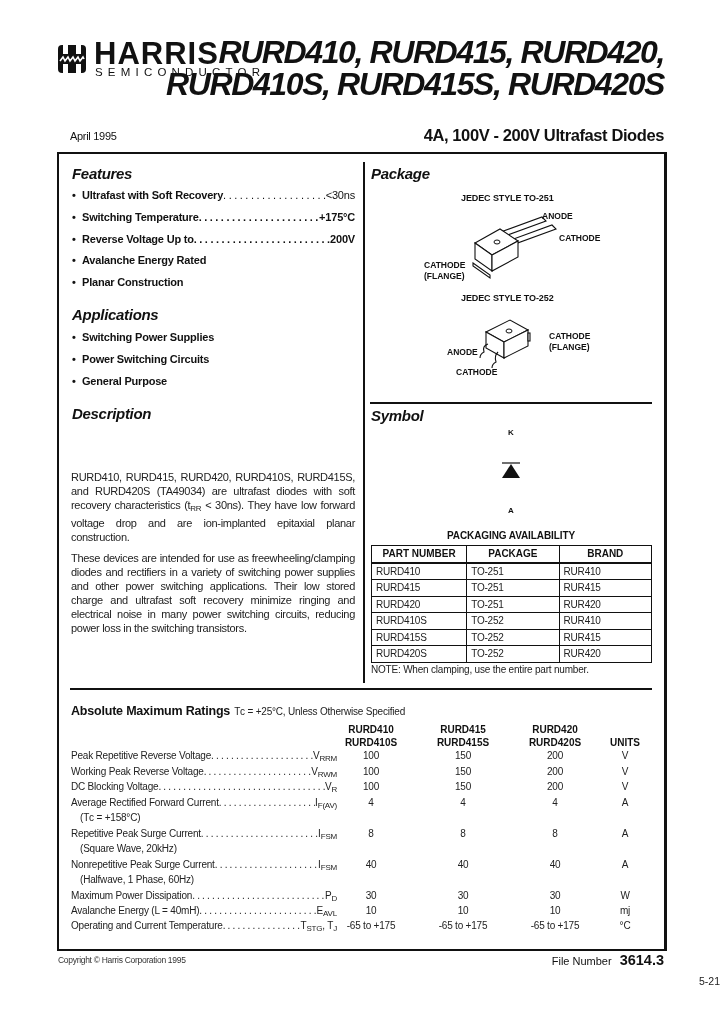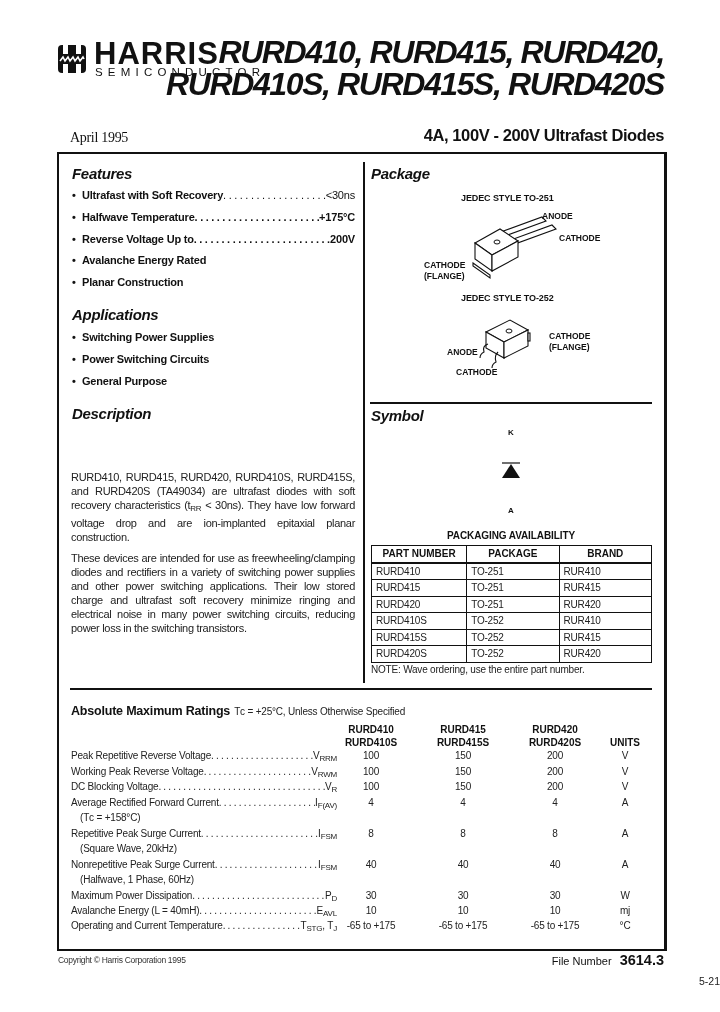--- a/index.html
+++ b/index.html
@@ -7,21 +7,21 @@
          font-family: "Liberation Sans", sans-serif; color: #111; }
   .abs { position: absolute; }
 
   
   .logo { left: 57px; top: 44px; width: 30px; height: 30px; }
   .brand { left: 94px; top: 38px; font-weight: bold; font-size: 31px; letter-spacing: 1px; line-height: 1; }
   .brand-sub { left: 95px; top: 67px; font-size: 11.5px; letter-spacing: 5.2px; line-height: 1; }
   .title { right: 56px; font-weight: bold; font-style: italic; font-size: 32px; letter-spacing: -1.4px; line-height: 1; white-space: nowrap; }
   .title1 { top: 36px; }
   .title2 { top: 68px; }
-  .date { left: 70px; top: 130px; font-size: 14px; letter-spacing: -0.3px; font-family: Liberation Serif, serif; }
+  .date { left: 70px; top: 130px; font-size: 11px; letter-spacing: -0.3px; }
   .subtitle { right: 56px; top: 126px; font-weight: bold; font-size: 16.5px; letter-spacing: -0.4px; }
 
   
   .frame { left: 57px; top: 152px; width: 605px; height: 795px; border: 2px solid #111; border-right-width: 3px; }
   .vdiv { left: 363px; top: 162px; width: 2px; height: 521px; background: #111; }
   .hsym { left: 370px; top: 402px; width: 282px; height: 2px; background: #111; }
   .hamr { left: 70px; top: 688px; width: 582px; height: 2px; background: #111; }
 
   .section-h { font-weight: bold; font-style: italic; font-size: 15px; letter-spacing: -0.3px; }
 
@@ -96,21 +96,21 @@
 <div class="abs section-h" style="left:72px;top:165px;">Features</div>
 <div class="abs list" style="top:189px;">
   <div class="li">
     <span class="bullet">•</span>
       <span class="lbl">Ultrafast with Soft Recovery</span>
     <span class="dots">..............................................</span>
       <span class="val" style="font-weight:normal">&lt;30ns</span>
   </div>
   <div class="li">
     <span class="bullet">•</span>
-      <span class="lbl">Halfwave Temperature</span>
+      <span class="lbl">Switching Temperature</span>
     <span class="dots bold">..............................................</span>
       <span class="val">+175°C</span>
   </div>
   <div class="li">
     <span class="bullet">•</span>
       <span class="lbl">Reverse Voltage Up to</span>
     <span class="dots bold">..............................................</span>
       <span class="val">200V</span>
   </div>
   <div class="li">
@@ -227,21 +227,21 @@
         <td>TO-252</td>
         <td>RUR415</td>
       </tr>
     <tr>
         <td>RURD420S</td>
         <td>TO-252</td>
         <td>RUR420</td>
       </tr>
   </tbody>
 </table>
-<div class="abs pa-note">NOTE:  Wave ordering, use the entire part number.</div>
+<div class="abs pa-note">NOTE:  When clamping, use the entire part number.</div>
 
 <div class="abs amr-title">
   <b>Absolute Maximum Ratings</b><span>Tᴄ = +25°C, Unless Otherwise Specified</span>
 </div>
 <div class="abs amr-colh" style="left:331px;top:723px;">
     <div>RURD410</div>
     <div>RURD410S</div>
   </div>
 <div class="abs amr-colh" style="left:423px;top:723px;">
     <div>RURD415</div>

